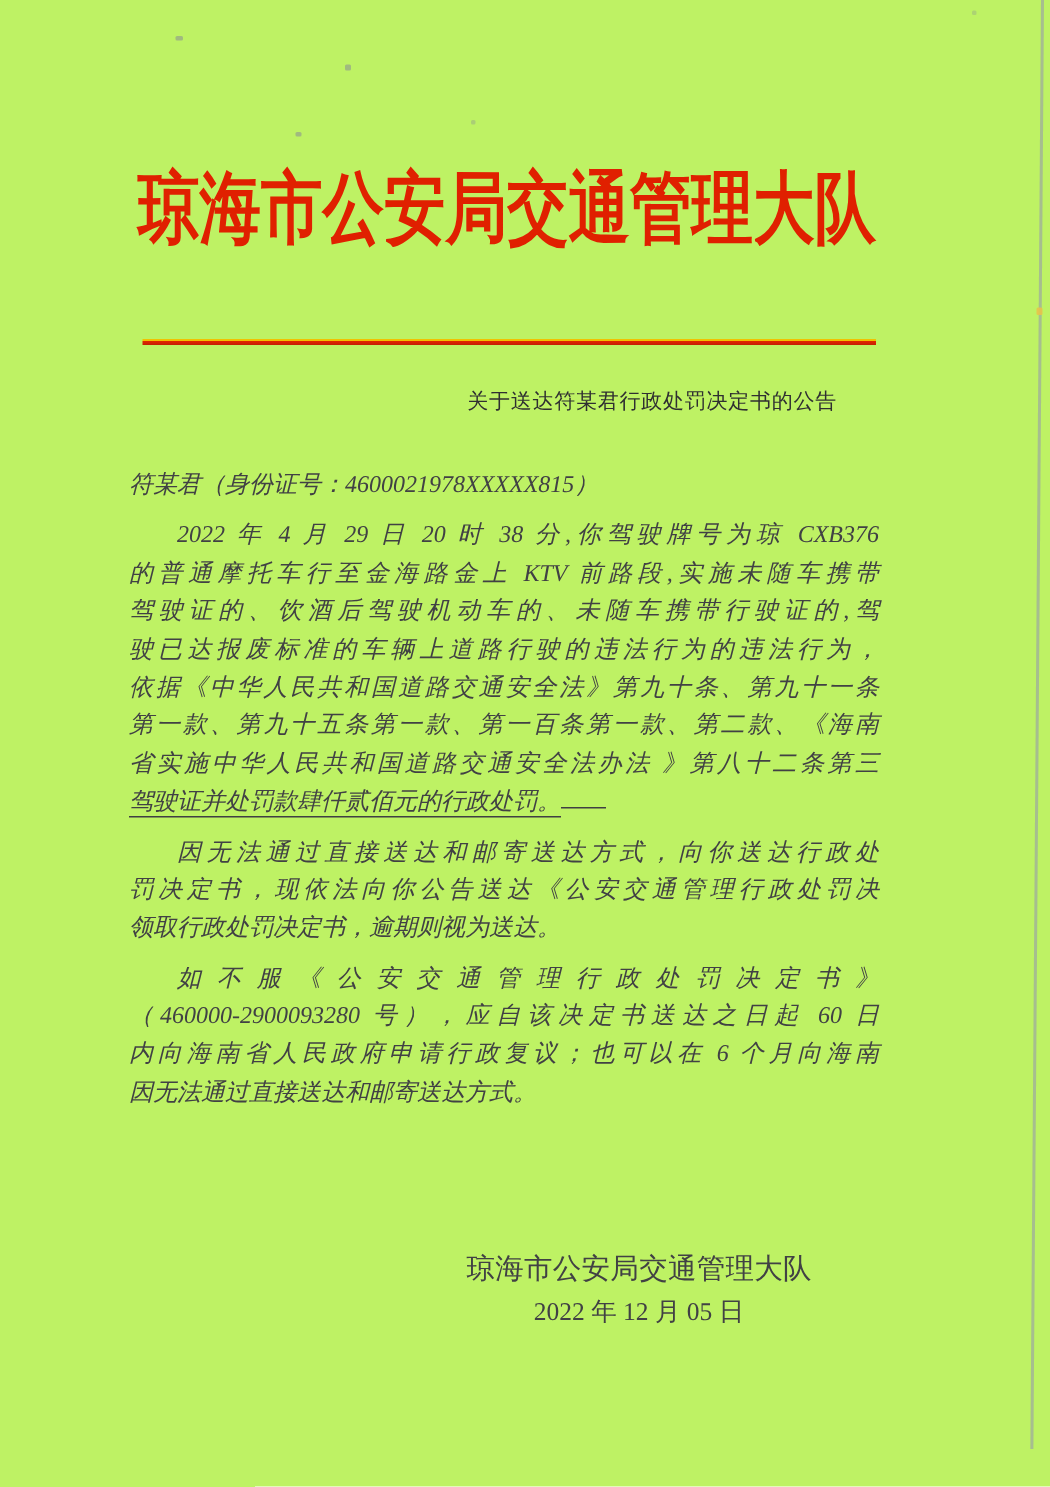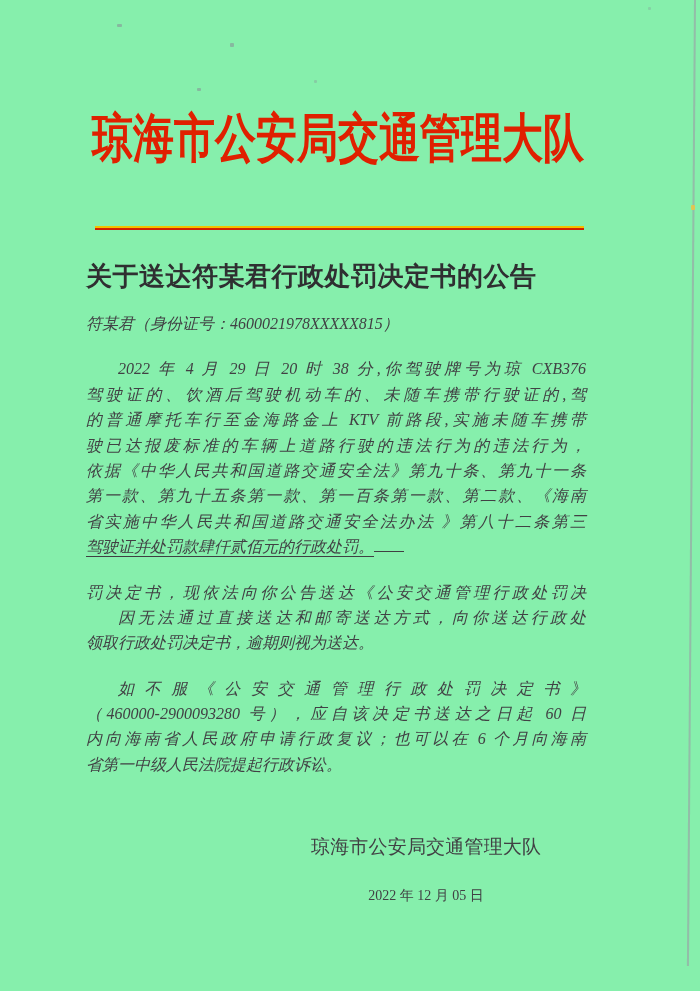--- a/index.html
+++ b/index.html
@@ -1,59 +1,59 @@
 <!DOCTYPE html>
 <html><head>
 <meta charset="utf-8">
 <style>
   html,body{margin:0;padding:0;background:#ffffff;}
   #page{
     position:relative;width:700px;height:991px;overflow:hidden;
-    background:#86efac;
+    background:#bef264;
     font-family:"Liberation Serif","DejaVu Serif",serif;
     color:#414144;
   }
   
   .agency{
     position:absolute;top:104px;left:92px;width:492px;
     font-size:41px;font-weight:bold;color:#e02000;
     white-space:nowrap;text-align:justify;text-align-last:justify;text-justify:inter-character;
     transform:scaleY(1.28);transform-origin:top left;
     letter-spacing:0;
   }
   .red-rule{
     position:absolute;top:226px;left:95px;width:489px;height:4px;
     background:linear-gradient(to bottom,#f2c100 0%,#f2c100 38%,#e02600 38%,#c41e04 100%);
   }
   
   .notice-title{
     position:absolute;top:259px;left:86px;width:500px;
-    text-align:left;padding-right:28px;box-sizing:border-box;
-    font-size:26px;font-weight:bold;color:#2f2f31;
+    text-align:right;padding-right:28px;box-sizing:border-box;
+    font-size:14px;font-weight:normal;color:#2f2f31;
     white-space:nowrap;letter-spacing:0.5px;
   }
   
   .body-text{
     position:absolute;top:311px;left:86px;width:500px;
     font-size:16px;color:#414144;font-style:italic;
   }
-  .para + .para{margin-top:20px;}
+  .para + .para{margin-top:8px;}
   .line{
     height:25.4px;line-height:25.4px;
     text-align:justify;text-align-last:justify;text-justify:inter-character;
     white-space:nowrap;
   }
   .line.nojust{text-align:left;text-align-last:left;}
   .line.indent{text-indent:2em;}
   .u{border-bottom:1.6px solid #3f3f42;padding-bottom:1px;text-align:right;}
   .u.pad{display:inline-block;}
   
   .signature{position:absolute;top:834px;left:311px;width:230px;font-size:19px;color:#414144;}
   .sig-org{white-space:nowrap;text-align:justify;text-align-last:justify;line-height:25px;}
-  .sig-date{margin-top:24px;text-align:center;font-size:14px;white-space:nowrap;line-height:25px;}
+  .sig-date{margin-top:3px;text-align:center;font-size:17px;white-space:nowrap;line-height:25px;}
   
   .edge-line{
     position:absolute;top:0;left:694px;width:2px;height:966px;
     background:#9aa2a6;opacity:.65;
     transform:rotate(0.42deg);transform-origin:top left;
   }
   .speck{position:absolute;background:#868c96;border-radius:1px;opacity:.55;}
   .speck.s1{left:117px;top:24px;width:5px;height:3px;}
   .speck.s2{left:230px;top:43px;width:4px;height:4px;}
   .speck.s3{left:197px;top:88px;width:4px;height:3px;}
@@ -71,38 +71,38 @@
   <div class="red-rule"></div>
 
   <div class="notice-title">关于送达符某君行政处罚决定书的公告</div>
 
   <main class="body-text">
       <div class="para">
         <div class="line nojust"><span>符某君（身份证号：4600021978XXXXX815）</span></div>
       </div>
       <div class="para">
         <div class="line indent"><span>2022 年 4 月 29 日 20 时 38 分,你驾驶牌号为琼 CXB376</span></div>
+        <div class="line"><span>的普通摩托车行至金海路金上 KTV 前路段,实施未随车携带</span></div>
         <div class="line"><span>驾驶证的、饮酒后驾驶机动车的、未随车携带行驶证的,驾</span></div>
-        <div class="line"><span>的普通摩托车行至金海路金上 KTV 前路段,实施未随车携带</span></div>
         <div class="line"><span>驶已达报废标准的车辆上道路行驶的违法行为的违法行为，</span></div>
         <div class="line"><span>依据《中华人民共和国道路交通安全法》第九十条、第九十一条</span></div>
         <div class="line"><span>第一款、第九十五条第一款、第一百条第一款、第二款、《海南</span></div>
         <div class="line"><span>省实施中华人民共和国道路交通安全法办法 》第八十二条第三</span></div>
         <div class="line nojust"><span class="u">驾驶证并处罚款肆仟贰佰元的行政处罚。</span><span class="u pad" style="width: 30px;"></span></div>
       </div>
       <div class="para">
+        <div class="line indent"><span>因无法通过直接送达和邮寄送达方式，向你送达行政处</span></div>
         <div class="line"><span>罚决定书，现依法向你公告送达《公安交通管理行政处罚决</span></div>
-        <div class="line indent"><span>因无法通过直接送达和邮寄送达方式，向你送达行政处</span></div>
         <div class="line nojust"><span>领取行政处罚决定书，逾期则视为送达。</span></div>
       </div>
       <div class="para">
         <div class="line indent"><span>如不服《公安交通管理行政处罚决定书》</span></div>
         <div class="line"><span>（460000-2900093280 号），应自该决定书送达之日起 60 日</span></div>
         <div class="line"><span>内向海南省人民政府申请行政复议；也可以在 6 个月向海南</span></div>
-        <div class="line nojust"><span>省第一中级人民法院提起行政诉讼。</span></div>
+        <div class="line nojust"><span>因无法通过直接送达和邮寄送达方式。</span></div>
       </div>
     </main>
 
   <div class="signature">
     <div class="sig-org">琼海市公安局交通管理大队</div>
     <div class="sig-date">2022 年 12 月 05 日</div>
   </div>
 
   <div class="edge-line"></div>
   <div class="speck s1"></div>

